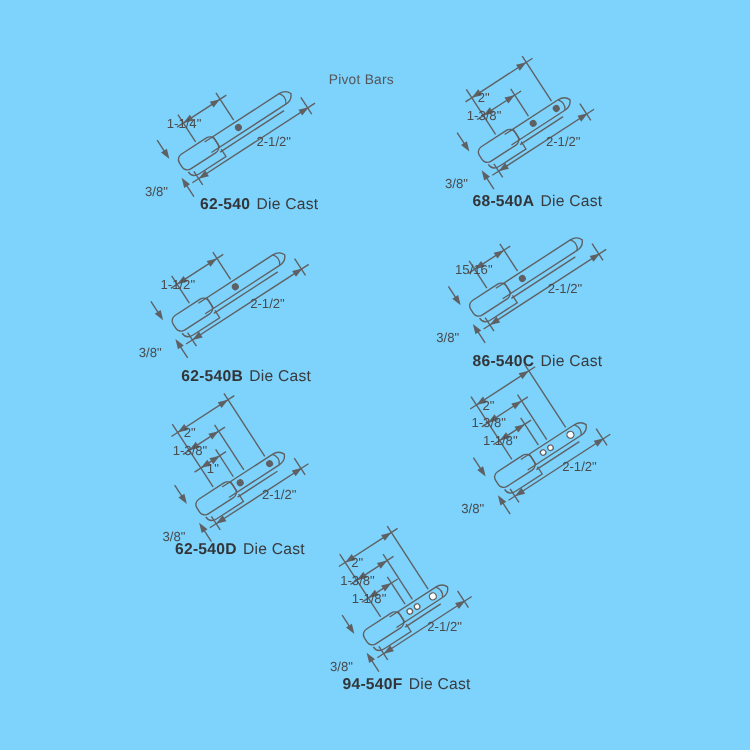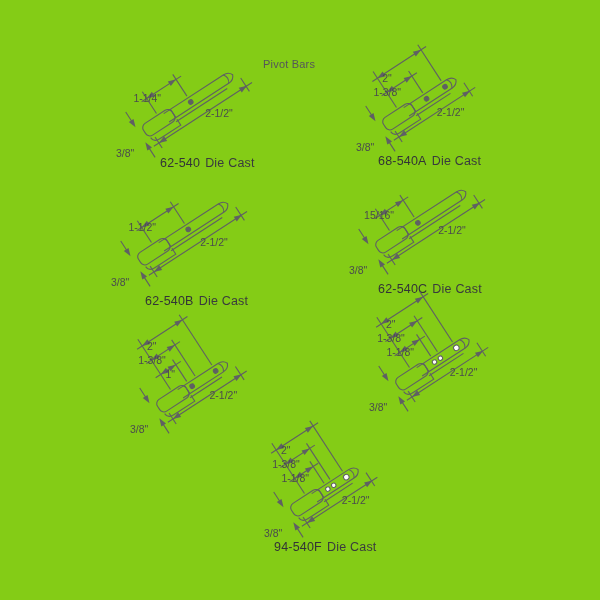--- a/index.html
+++ b/index.html
@@ -1,23 +1,23 @@
 <!DOCTYPE html>
 <html><head>
 <meta charset="utf-8">
 <style>
   html,body{margin:0;padding:0;}
   body{width:600px;height:600px;background:#ffffff;position:relative;overflow:hidden;
        font-family:"Liberation Sans", sans-serif;}
-  .page{position:absolute;left:0;top:0;width:600px;height:600px;background:#84cc16;}
+  .page{position:absolute;left:0;top:0;width:600px;height:600px;background:#7dd3fc;}
   .title{position:absolute;font-size:11px;color:#55565a;letter-spacing:0.2px;}
   .diagram{position:absolute;}
   .diagram svg{position:absolute;left:0;top:0;overflow:visible;}
   .caption{position:absolute;font-size:12.5px;color:#3a3b3e;white-space:nowrap;letter-spacing:0.2px;}
-  .caption b{font-weight:normal;margin-right:5px;color:#333437;}
+  .caption b{font-weight:bold;margin-right:5px;color:#333437;}
   svg text{font-family:"Liberation Sans", sans-serif;font-size:10.5px;fill:#4a4b4e;}
 </style>
 </head>
 <body>
 
 <div class="page">
   <div class="title" style="left:263px;top:58px;">Pivot Bars</div>
 
   <div class="diagram" style="left:80px;top:55px;width:220px;height:130px;">
     <svg width="220" height="130">
@@ -143,21 +143,21 @@
           <line x1="6" y1="35" x2="6" y2="48" stroke="#5f6063" stroke-width="1.1" fill="none"></line>
           <line x1="110" y1="32" x2="110" y2="48" stroke="#5f6063" stroke-width="1.1" fill="none"></line>
           <text x="70.5" y="53" text-anchor="middle" transform="rotate(33 70.5 53)">2-1/2"</text>
           <line x1="-5" y1="-2" x2="-5" y2="9" stroke="#5f6063" stroke-width="1.1" fill="none"></line>
           <polygon points="-5,16 -7.8,8 -2.2,8" fill="#5f6063"></polygon>
           <line x1="-5" y1="52" x2="-5" y2="41" stroke="#5f6063" stroke-width="1.1" fill="none"></line>
           <polygon points="-5,34 -7.8,42 -2.2,42" fill="#5f6063"></polygon>
           <text x="-22" y="40" text-anchor="end" transform="rotate(33 -22 40)">3/8"</text>
         </g>
       </svg>
-    <div class="caption" style="left:63px;top:110px;"><b>62-540C</b><span>Die Cast</span></div>
+    <div class="caption" style="left:63px;top:110px;"><b>86-540C</b><span>Die Cast</span></div>
   </div>
 
   <div class="diagram" style="left:80px;top:318px;width:225px;height:140px;">
     <svg width="225" height="140">
         <g transform="translate(65 69) rotate(-33)">
           <rect x="0" y="18" width="34" height="14" rx="5" ry="5" stroke="#5f6063" stroke-width="1.1" fill="none"></rect>
           <path d="M2,33 c0,4.5 3.5,6 7,6 L34,39 L34,32" stroke="#5f6063" stroke-width="1.1" fill="none"></path>
           <path d="M26,20 L74,20 Q80,20 82,25 Q80,30 74,30 L26,30" stroke="#5f6063" stroke-width="1.1" fill="none"></path>
           <path d="M74,20 Q78,25 74,30" stroke="#5f6063" stroke-width="1" fill="none"></path>
           <line x1="34" y1="20" x2="34" y2="30" stroke="#5f6063" stroke-width="1.1" fill="none"></line>
@@ -186,20 +186,21 @@
           <line x1="6" y1="35" x2="6" y2="48" stroke="#5f6063" stroke-width="1.1" fill="none"></line>
           <line x1="87" y1="32" x2="87" y2="48" stroke="#5f6063" stroke-width="1.1" fill="none"></line>
           <text x="59" y="53" text-anchor="middle" transform="rotate(33 59 53)">2-1/2"</text>
           <line x1="-5" y1="-2" x2="-5" y2="9" stroke="#5f6063" stroke-width="1.1" fill="none"></line>
           <polygon points="-5,16 -7.8,8 -2.2,8" fill="#5f6063"></polygon>
           <line x1="-5" y1="52" x2="-5" y2="41" stroke="#5f6063" stroke-width="1.1" fill="none"></line>
           <polygon points="-5,34 -7.8,42 -2.2,42" fill="#5f6063"></polygon>
           <text x="-22" y="40" text-anchor="end" transform="rotate(33 -22 40)">3/8"</text>
         </g>
       </svg>
+    <div class="caption" style="left:60px;top:114px;"><b>62-540D</b><span>Die Cast</span></div>
   </div>
 
   <div class="diagram" style="left:320px;top:300px;width:225px;height:145px;">
     <svg width="225" height="145">
         <g transform="translate(64 65) rotate(-33)">
           <rect x="0" y="18" width="34" height="14" rx="5" ry="5" stroke="#5f6063" stroke-width="1.1" fill="none"></rect>
           <path d="M2,33 c0,4.5 3.5,6 7,6 L34,39 L34,32" stroke="#5f6063" stroke-width="1.1" fill="none"></path>
           <path d="M26,20 L77,20 Q83,20 85,25 Q83,30 77,30 L26,30" stroke="#5f6063" stroke-width="1.1" fill="none"></path>
           <path d="M77,20 Q81,25 77,30" stroke="#5f6063" stroke-width="1" fill="none"></path>
           <line x1="34" y1="20" x2="34" y2="30" stroke="#5f6063" stroke-width="1.1" fill="none"></line>

